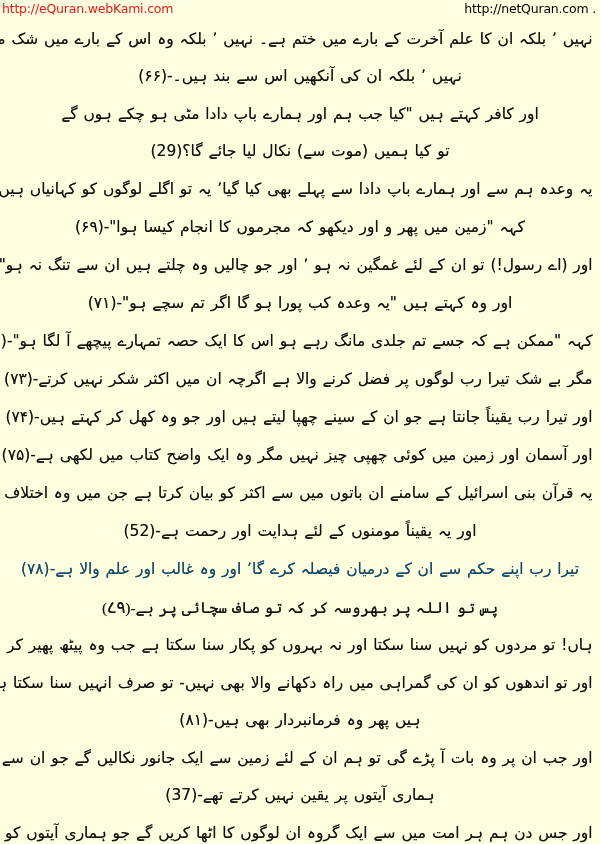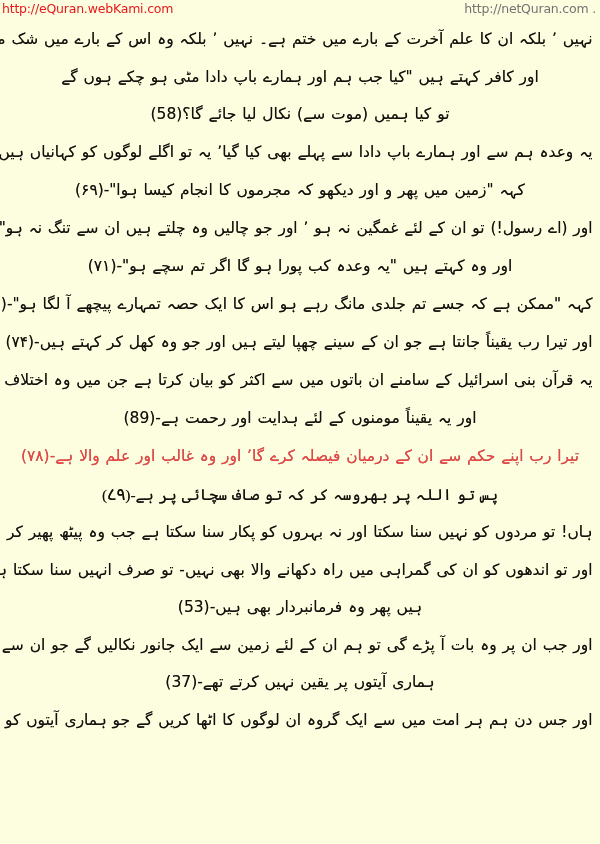--- a/index.html
+++ b/index.html
@@ -78,67 +78,74 @@
     transform-origin: center;
   }
 </style>
 </head>
 <body style="background: rgb(253, 253, 223);">
 
 <div class="page" style="background: rgb(253, 253, 223);">
 
   <div class="header">
     <span class="url url-left" style="color: rgb(232, 25, 27);">http://eQuran.webKami.com</span>
-    <span class="url url-right" style="color: #737373;">http://netQuran.com .</span>
+    <span class="url url-right" style="color: #000000;">http://netQuran.com .</span>
   </div>
 
   <div class="body" id="verse-container">
       <p class="verse" style="color: rgb(19, 16, 12);">
         <span class="ln wide">نہیں ٬ بلکہ ان کا علم آخرت کے بارے میں ختم ہے۔ نہیں ٬ بلکہ وہ اس کے بارے میں شک میں ہیں۔</span>
+        <span class="ln">نہیں ٬ بلکہ ان کی آنکھیں اس سے بند ہیں۔-(۶۶)</span>
       </p>
       <p class="verse" style="color: rgb(19, 16, 12);">
         <span class="ln wide">اور کافر کہتے ہیں "کیا جب ہم اور ہمارے باپ دادا مٹی ہو چکے ہوں گے</span>
-        <span class="ln">تو کیا ہمیں (موت سے) نکال لیا جائے گا؟(58)</span>
+        <span class="ln">تو کیا ہمیں (موت سے) نکال لیا جائے گا؟(29)</span>
       </p>
       <p class="verse" style="color: rgb(19, 16, 12);">
         <span class="ln wide">یہ وعدہ ہم سے اور ہمارے باپ دادا سے پہلے بھی کیا گیا٬ یہ تو اگلے لوگوں کو کہانیاں ہیں"-(۶۸)</span>
       </p>
       <p class="verse" style="color: rgb(19, 16, 12);">
         <span class="ln wide">کہہ  "زمین میں پھر و اور دیکھو کہ مجرموں کا انجام کیسا ہوا"-(۶۹)</span>
       </p>
       <p class="verse" style="color: rgb(19, 16, 12);">
         <span class="ln wide">اور (اے رسول!) تو ان کے لئے غمگین نہ ہو ٬ اور جو چالیں وہ چلتے ہیں ان سے تنگ نہ ہو"-(۷۰)</span>
       </p>
       <p class="verse" style="color: rgb(19, 16, 12);">
         <span class="ln">اور وہ کہتے ہیں  "یہ وعدہ کب پورا ہو گا اگر تم سچے ہو"-(۷۱)</span>
       </p>
       <p class="verse" style="color: rgb(19, 16, 12);">
         <span class="ln wide">کہہ  "ممکن ہے کہ جسے تم جلدی مانگ رہے ہو اس کا ایک حصہ تمہارے پیچھے آ لگا ہو"-(۷۲)</span>
       </p>
       <p class="verse" style="color: rgb(19, 16, 12);">
+        <span class="ln wide">مگر بے شک تیرا رب لوگوں پر فضل کرنے والا ہے اگرچہ ان میں اکثر شکر نہیں کرتے-(۷۳)</span>
+      </p>
+      <p class="verse" style="color: rgb(19, 16, 12);">
         <span class="ln wide">اور تیرا رب یقیناً جانتا ہے جو ان کے سینے چھپا لیتے ہیں اور جو وہ کھل کر کہتے ہیں-(۷۴)</span>
+      </p>
+      <p class="verse" style="color: rgb(19, 16, 12);">
+        <span class="ln wide">اور آسمان اور زمین میں کوئی چھپی چیز نہیں مگر وہ ایک واضح کتاب میں لکھی ہے-(۷۵)</span>
       </p>
       <p class="verse" style="color: rgb(19, 16, 12);">
         <span class="ln wide">یہ قرآن بنی اسرائیل کے سامنے ان باتوں میں سے اکثر کو بیان کرتا ہے جن میں وہ اختلاف کرتے ہیں-(۷۶)</span>
       </p>
       <p class="verse" style="color: rgb(19, 16, 12);">
-        <span class="ln">اور یہ یقیناً مومنوں کے لئے ہدایت اور رحمت ہے-(89)</span>
+        <span class="ln">اور یہ یقیناً مومنوں کے لئے ہدایت اور رحمت ہے-(52)</span>
       </p>
-      <p class="verse" style="color: #ef4444;">
+      <p class="verse" style="color: #0c4a6e;">
         <span class="ln wide">تیرا رب اپنے حکم سے ان کے درمیان فیصلہ کرے گا٬ اور وہ غالب اور علم والا ہے-(۷۸)</span>
       </p>
       <p class="verse" style="color: rgb(19, 16, 12); font-family: Liberation Serif, serif;">
         <span class="ln">پس تو اللہ  پر بھروسہ کر کہ تو صاف سچائی پر ہے-(۷۹)</span>
       </p>
       <p class="verse" style="color: rgb(19, 16, 12);">
         <span class="ln wide">ہاں! تو مردوں کو نہیں سنا سکتا اور نہ بہروں کو پکار سنا سکتا ہے جب وہ پیٹھ پھیر کر مڑ جائیں-(۸۰)</span>
       </p>
       <p class="verse" style="color: rgb(19, 16, 12);">
         <span class="ln wide">اور تو اندھوں کو ان کی گمراہی میں راہ دکھانے والا بھی نہیں- تو صرف انہیں سنا سکتا ہے جو ہماری آیتوں پر ایمان رکھتے</span>
-        <span class="ln">ہیں پھر وہ فرمانبردار بھی ہیں-(53)</span>
+        <span class="ln">ہیں پھر وہ فرمانبردار بھی ہیں-(۸۱)</span>
       </p>
       <p class="verse" style="color: rgb(19, 16, 12);">
         <span class="ln wide">اور جب ان پر وہ بات آ پڑے گی تو ہم ان کے لئے زمین سے ایک جانور نکالیں گے جو ان سے کلام کرے گا کہ لوگ</span>
         <span class="ln">ہماری آیتوں پر یقین نہیں کرتے تھے-(37)</span>
       </p>
       <p class="verse" style="color: rgb(19, 16, 12);">
         <span class="ln wide">اور جس دن ہم ہر امت میں سے ایک گروہ ان لوگوں کا اٹھا کریں گے جو ہماری آیتوں کو جھٹلاتے ہیں</span>
       </p>
     </div>
 

